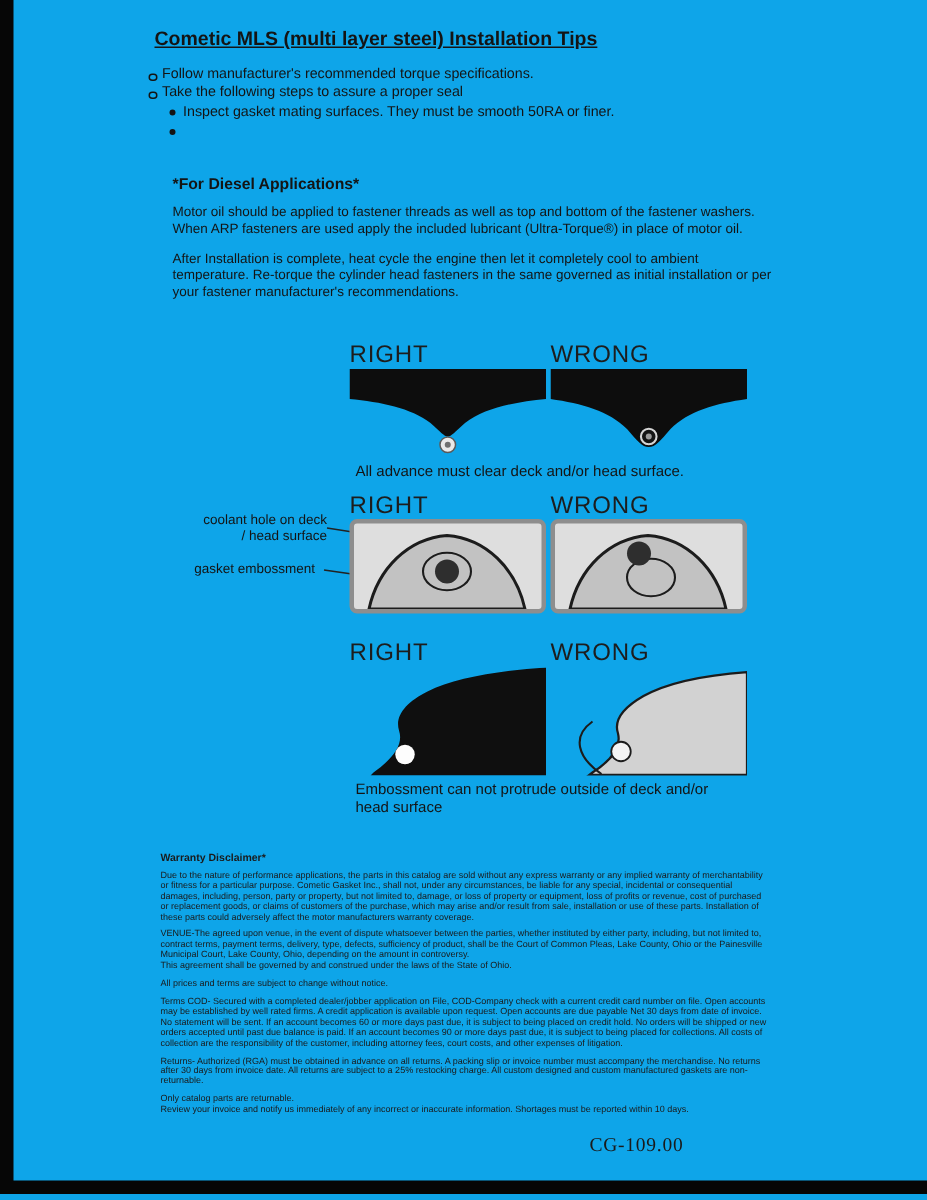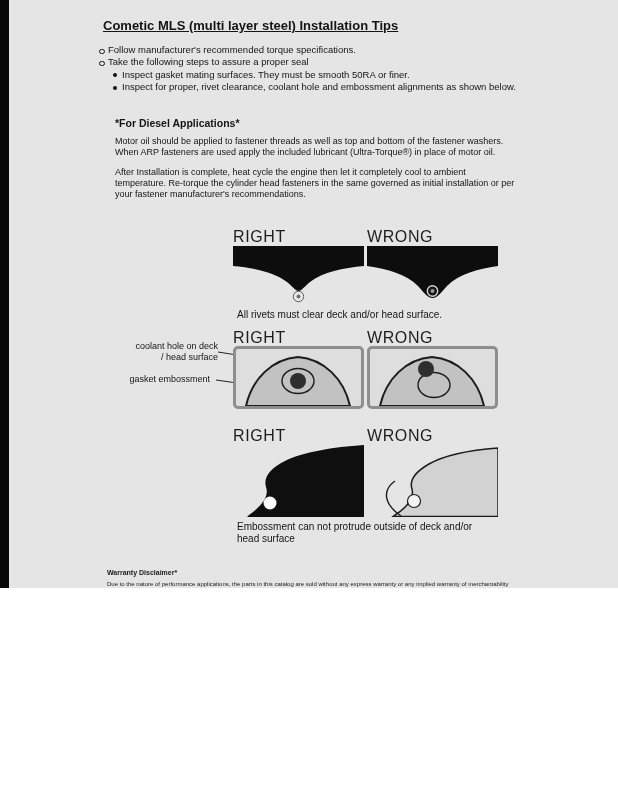--- a/index.html
+++ b/index.html
@@ -1,17 +1,17 @@
 <!DOCTYPE html>
 <html><head>
 <meta charset="utf-8">
 <style>
   html,body { margin:0; padding:0; background:#ffffff; }
   .page {
-    position:relative; width:618px; height:588px; background:#e5e5e5;
+    position:relative; width:618px; height:800px; background:#0ea5e9;
     font-family:"Liberation Sans", sans-serif; color:#141414; overflow:hidden;text-decoration:underline;
   }
   .ebar-left  { position:absolute; left:0; top:0; width:9px; height:796px; background:#060606; }
   .ebar-bottom{ position:absolute; left:0; top:787px; width:618px; height:9px; background:#060606; }
 
   .title {
     position:absolute; left:103px; top:18px; margin:0;
     font-size:13px; font-weight:bold; text-decoration:underline; white-space:nowrap;
   }
 
@@ -66,21 +66,21 @@
 <div class="page">
   <div class="ebar-left"></div>
   <div class="ebar-bottom"></div>
 
   <h1 class="title">Cometic MLS (multi layer steel) Installation Tips</h1>
 
   <ul class="tips">
     <li><span class="mk open"></span><span>Follow manufacturer's recommended torque specifications.</span></li>
     <li><span class="mk open"></span><span>Take the following steps to assure a proper seal</span></li>
     <li class="sub"><span class="mk fill"></span><span>Inspect gasket mating surfaces.  They must be smooth 50RA or finer.</span></li>
-    <li class="sub"><span class="mk fill"></span><span>Inspect for proper, rivet clearance, coolant hole and embossment alignments as shown below.</span></li>
+    <li class="sub"><span class="mk fill"></span></li>
   </ul>
 
   <div class="diesel-head">*For Diesel Applications*</div>
   <div class="para" id="para1">Motor oil should be applied to fastener threads as well as top and bottom of the fastener washers. When ARP fasteners are used apply the included lubricant (Ultra-Torque®) in place of motor oil.</div>
   <div class="para" id="para2">After Installation is complete, heat cycle the engine then let it completely cool to ambient temperature. Re-torque the cylinder head fasteners in the same governed as initial installation or per your fastener manufacturer's recommendations.</div>
 
   <div class="dlabel lab-r1l">RIGHT</div>
   <div class="dlabel lab-r1r">WRONG</div>
 
   <div class="panel row1-left">
@@ -90,21 +90,21 @@
       <circle cx="65.5" cy="50.5" r="2" fill="#6f6f6f"></circle>
     </svg>
   </div>
   <div class="panel row1-right">
     <svg viewBox="0 0 131 58">
       <path d="M0,0 H131 V20 C110,23 92,28 80,40 C73,48 70,52 65.5,52 C61,52 58,48 51,40 C39,28 21,23 0,20 Z" fill="#0d0d0d"></path>
       <circle cx="65.5" cy="45" r="5.2" fill="#141414" stroke="#d5d5d5" stroke-width="1.4"></circle>
       <circle cx="65.5" cy="45" r="2" fill="#9a9a9a"></circle>
     </svg>
   </div>
-  <div class="cap cap1">All rivets must clear deck and/or head surface.</div>
+  <div class="cap cap1">All advance must clear deck and/or head surface.</div>
 
   <div class="dlabel lab-r2l">RIGHT</div>
   <div class="dlabel lab-r2r">WRONG</div>
 
   <div class="ptr1">coolant hole on deck / head surface</div>
   <div class="ptr2">gasket embossment</div>
   <svg class="ptrlines" viewBox="0 0 100 60">
     <line x1="8" y1="12" x2="72" y2="22" stroke="#222" stroke-width="1"></line>
     <line x1="6" y1="40" x2="55" y2="47" stroke="#222" stroke-width="1"></line>
   </svg>

